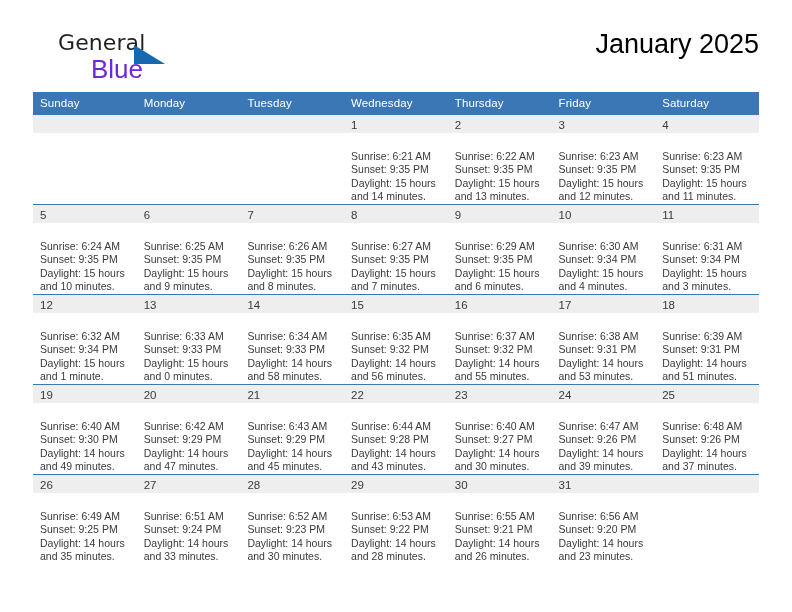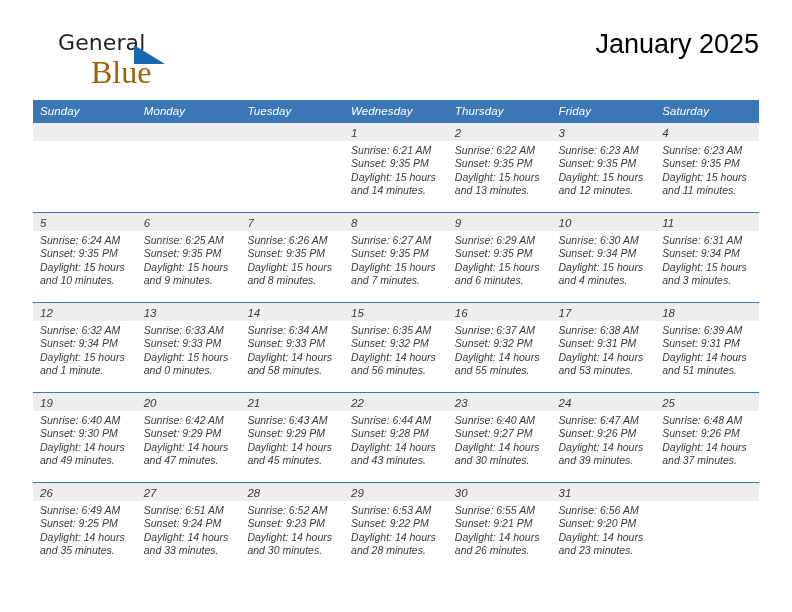--- a/index.html
+++ b/index.html
@@ -46,23 +46,23 @@
     letter-spacing: 0.1px;
     color: #231f20;
     font-family: "DejaVu Sans", sans-serif;
     font-weight: 400;
     margin-left: 22px;
   }
   .brand-blue {
     position: absolute;
     left: 58px;
     top: 26px;
-    font-size: 32px;
-    color: #a16207;
-    font-family: Liberation Serif, serif;
+    font-size: 26px;
+    color: #6d28d9;
+    font-family: Liberation Sans, sans-serif;
     font-weight: 400;
   }
   .brand-triangle {
     position: absolute;
     left: 101px;
     top: 17px;
     width: 0;
     height: 0;
     border-left: 31px solid #1668b0;
     border-top: 19px solid transparent;
@@ -87,25 +87,24 @@
     font-weight: 400;
     color: #000000;
     line-height: 17px;
     white-space: nowrap;
   }
 
   
   .calendar {
     position: absolute;
     left: 33px;
-    top: 100px;
+    top: 92px;
     width: 726px;
     border-collapse: collapse;
     table-layout: fixed;
-    font-style: italic;
   }
   .calendar col { width: 103.71px; }
 
   thead th {
     background: #3b77b5;
     color: #ffffff;
     font-size: 11.5px;
     font-weight: normal;
     text-align: left;
     padding: 5px 0 5px 7px;
@@ -129,21 +128,21 @@
     height: 18px;
     padding: 2px 0 0 7px;
     box-sizing: border-box;
     font-size: 11.5px;
     color: #3a3a3a;
     line-height: 16px;
   }
   .daynum-band.empty { color: transparent; }
 
   .cell-body {
-    padding: 3px 6px 0 7px;
+    padding: 17px 6px 0 7px;
     font-size: 10.5px;
     line-height: 13.4px;
     color: #3a3a3a;
   }
   .cell-body div { white-space: nowrap; }
   .cell-body .daylight { white-space: normal; }
 </style>
 </head>
 <body>
 

